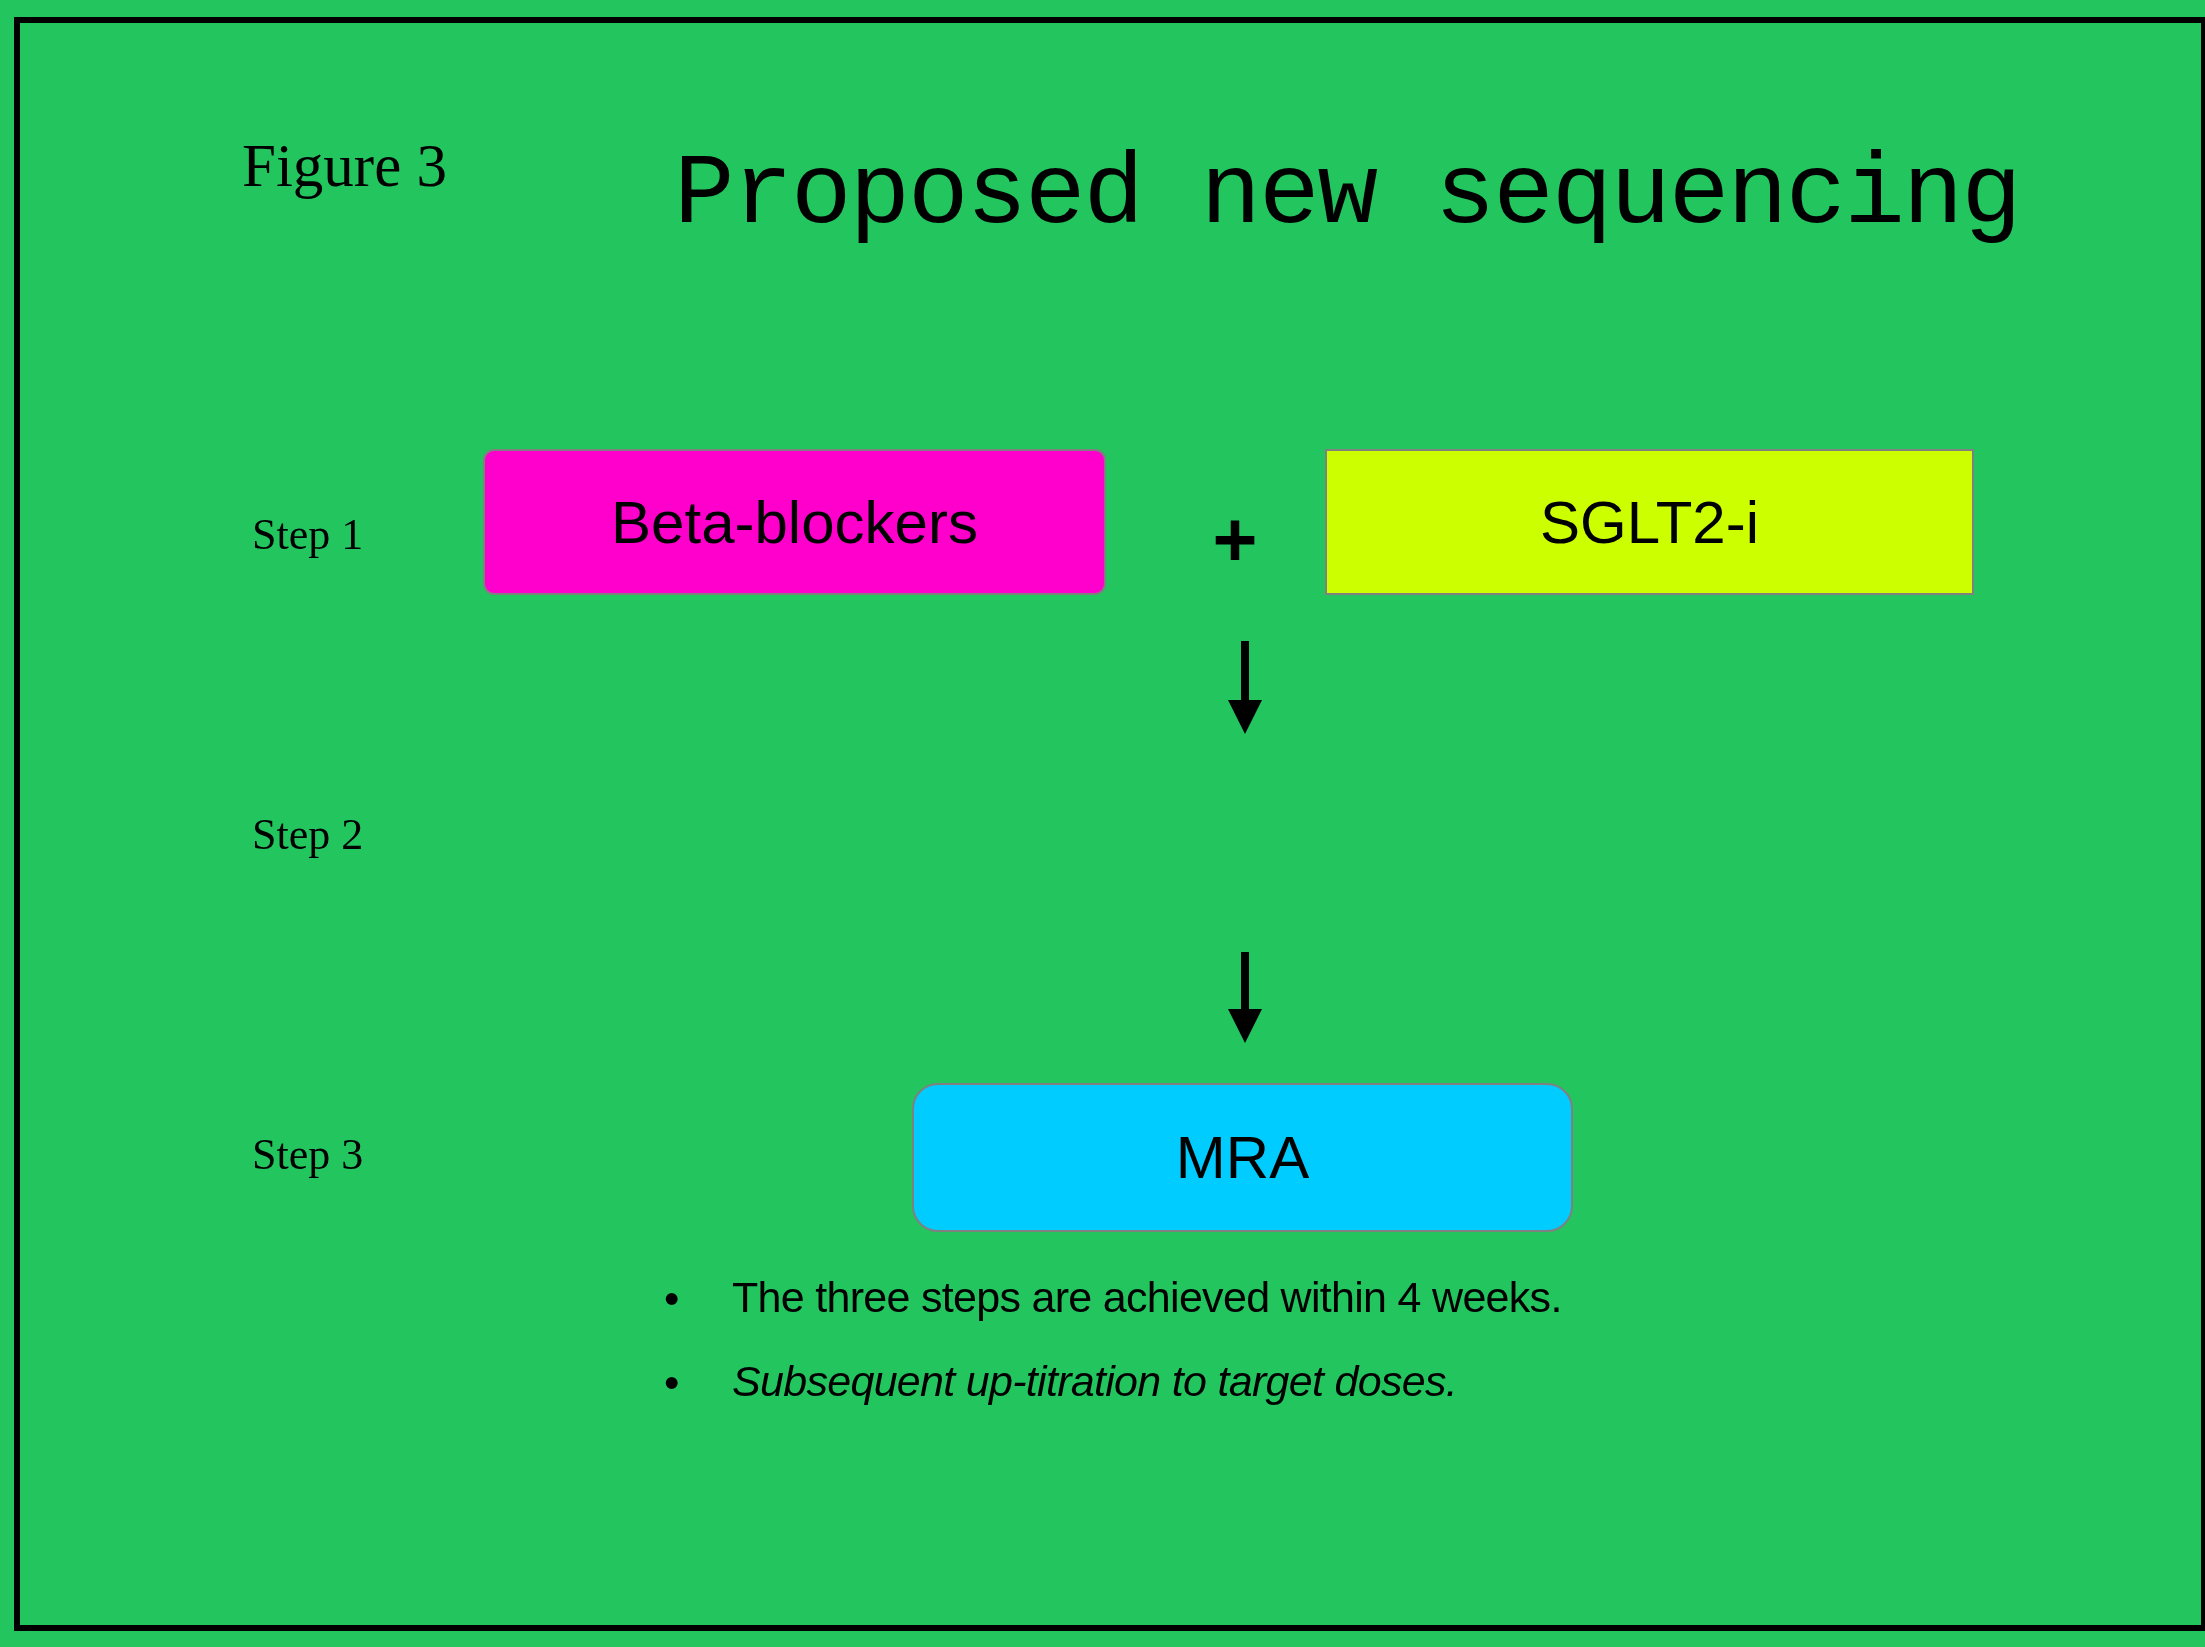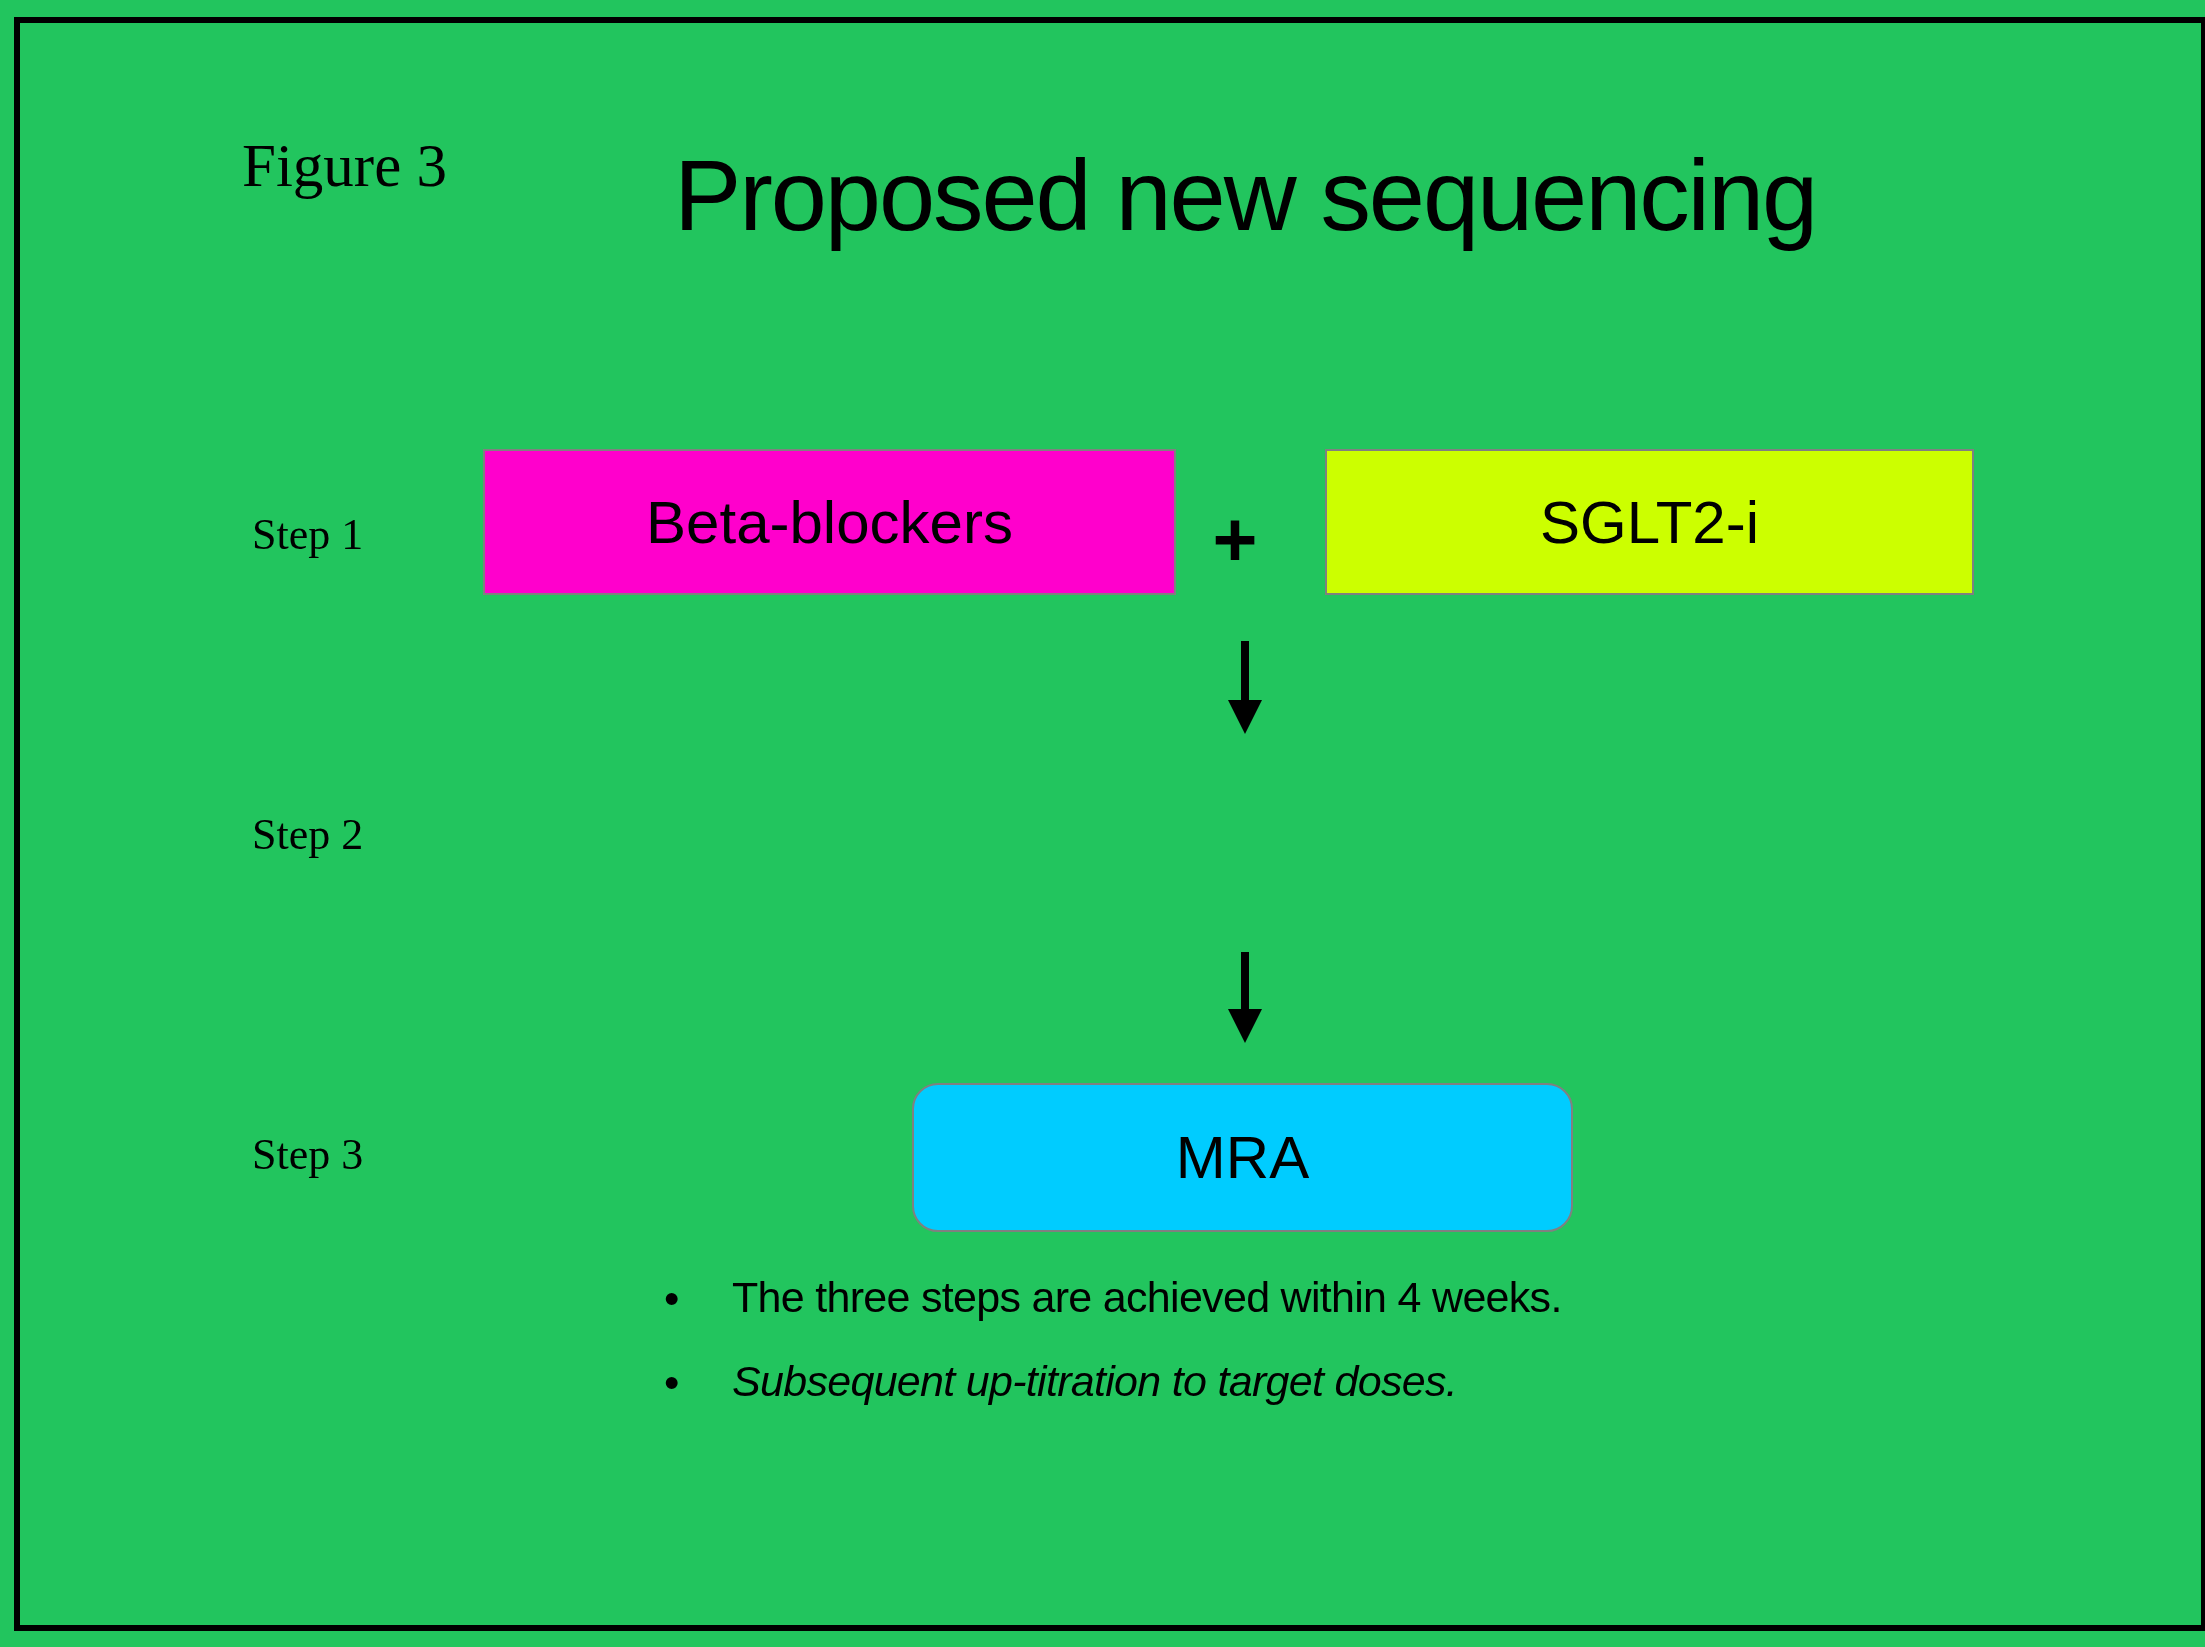--- a/index.html
+++ b/index.html
@@ -35,20 +35,21 @@
     white-space: nowrap;
   }
   .title {
     position: absolute;
     left: 674px;
     top: 142px;
     font-size: 101px;
     letter-spacing: -2.1px;
     line-height: 1.05;
     white-space: nowrap;
+    font-family: Liberation Mono, monospace;
   }
   .step-label {
     position: absolute;
     left: 252px;
     font-size: 44px;
     white-space: nowrap;
     font-family: Liberation Serif, serif;
   }
   .step-label.s1 { top: 509px; }
   .step-label.s2 { top: 809px; }
@@ -56,21 +57,21 @@
   .box {
     position: absolute;
     box-sizing: border-box;
     border: 2.8px solid #808080;
     display: flex;
     align-items: center;
     justify-content: center;
     font-size: 60px;
     white-space: nowrap;
   }
-  .box.beta  { left: 483px;  top: 449px;  width: 693px; height: 146px; }
+  .box.beta  { left: 483px;  top: 449px;  width: 623px; height: 146px; border-radius: 11px; }
   .box.sglt2 { left: 1325px; top: 449px;  width: 649px; height: 146px; }
   .box.arni  { left: 912px; top: 781px; width: 661px; height: 142px; }
   .box.mra   { left: 912px; top: 1083px; width: 661px; height: 149px; }
   .plus {
     position: absolute;
     left: 1185px;
     top: 489px;
     width: 100px;
     height: 100px;
     display: flex;

